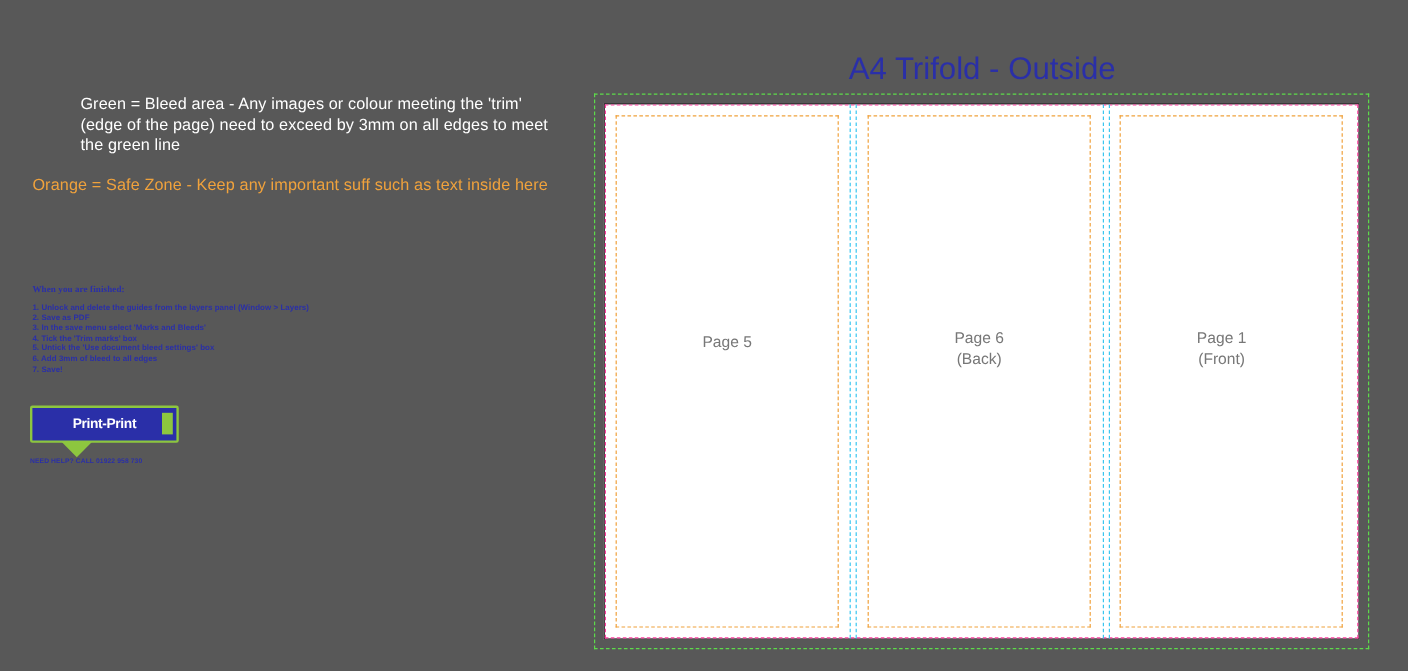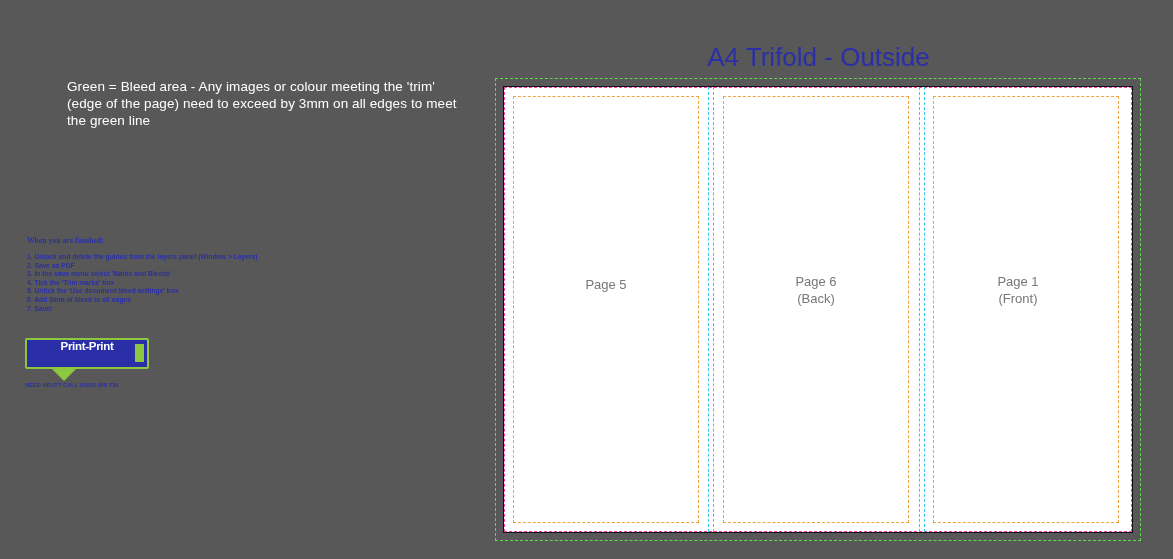--- a/index.html
+++ b/index.html
@@ -62,21 +62,21 @@
     width: 160px;
   }
   #logo-badge {
     width: 120px;
     height: 27px;
     background: #2a2fa8;
     border: 2px solid #8dc63f;
     border-radius: 2px;
     position: relative;
     display: flex;
-    align-items: flex-start;
+    align-items: center;
     justify-content: center;
   }
   #logo-text {
     color: #ffffff;
     font-size: 11.5px;
     font-weight: bold;
     letter-spacing: -0.3px;
   }
   #logo-square {
     position: absolute;
@@ -181,20 +181,21 @@
     font-size: 13px;
     line-height: 17px;
     white-space: pre-line;
   }
 </style>
 </head>
 <body>
 
 <div id="legend-panel">
   <div class="legend-line legend-green">Green = Bleed area - Any images or colour meeting the 'trim' (edge of the page) need to exceed by 3mm on all edges to meet the green line</div>
+  <div class="legend-line legend-orange">Orange = Safe Zone - Keep any important suff such as text inside here</div>
 </div>
 
 <div id="finish-block">
   <div id="finish-title">When you are finished:</div>
   <div class="finish-step">1. Unlock and delete the guides from the layers panel (Window &gt; Layers)</div>
   <div class="finish-step">2. Save as PDF</div>
   <div class="finish-step">3. In the save menu select 'Marks and Bleeds'</div>
   <div class="finish-step">4. Tick the 'Trim marks' box</div>
   <div class="finish-step">5. Untick the 'Use document bleed settings' box</div>
   <div class="finish-step">6. Add 3mm of bleed to all edges</div>

